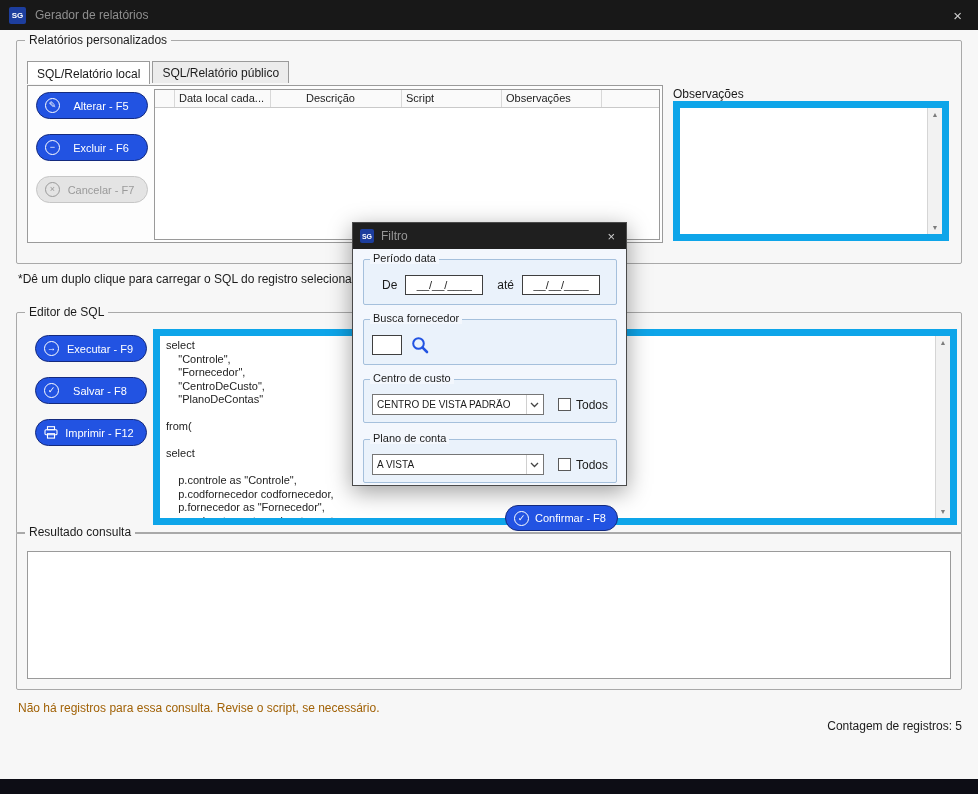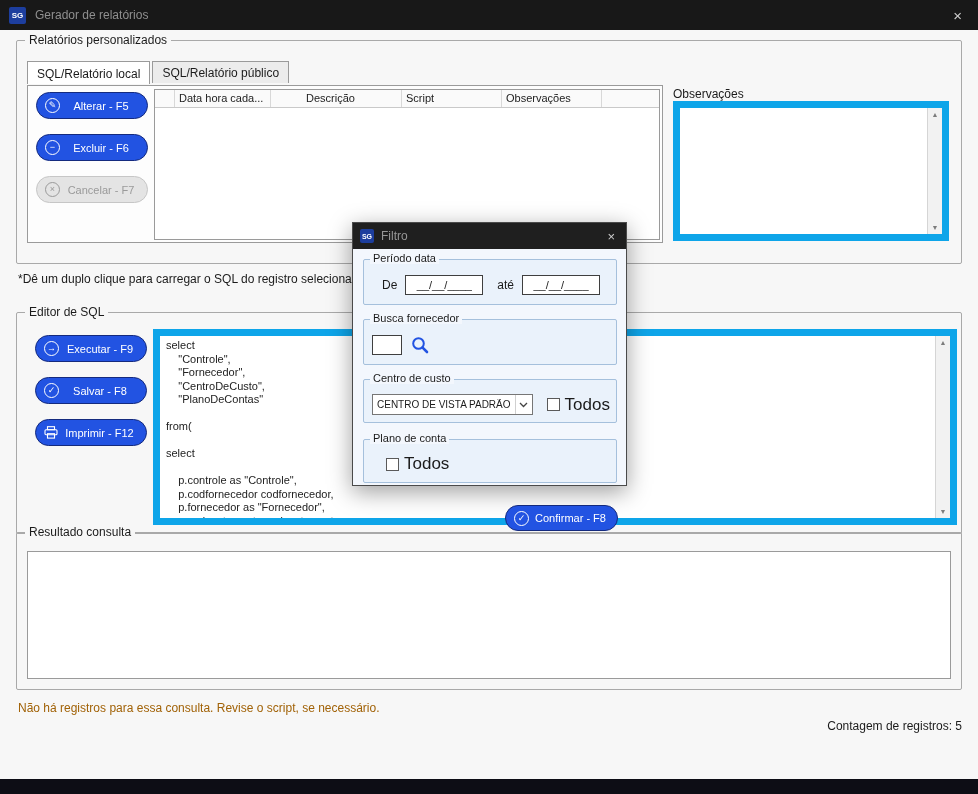--- a/index.html
+++ b/index.html
@@ -88,21 +88,21 @@
   .mini-input { width:30px; height:20px; border:1px solid #3f3f3f; background:#fff;
                 font-size:11px; font-family:"Liberation Sans", sans-serif; }
   .dlg-lbl { font-size:12px; color:#1b1b1b; }
 
   .combo { width:178px; height:21px; background:#fff; border:1px solid #767676; display:flex;
            align-items:center; cursor:pointer; }
   .combo-text { flex:1; font-size:10px; color:#1b1b1b; padding:0 4px; white-space:nowrap; overflow:hidden; }
   .combo-arrow { width:17px; height:100%; display:flex; align-items:center; justify-content:center;
                  border-left:1px solid #d0d0d0; color:#444; }
   .checkbox { width:13px; height:13px; background:#fff; border:1px solid #5a5a5a; flex:0 0 auto; cursor:pointer; }
-  .cb-label { font-size:17px; color:#1b1b1b; margin-left:5px; }
+  .cb-label { font-size:12px; color:#1b1b1b; margin-left:5px; }
 
   .confirm-btn { position:absolute; left:152px; top:282px; width:113px; height:26px; }
 </style>
 </head>
 <body>
 
 <div class="screen">
 
   <div class="titlebar">
     <span class="sg-logo">SG</span>
@@ -128,21 +128,21 @@
         <span class="btn-label">Excluir - F6</span>
       </div>
       <div class="btn btn-gray" style="position:absolute; left:8px; top:90px;">
         <span class="cicon">×</span>
         <span class="btn-label">Cancelar - F7</span>
       </div>
 
       <div class="rpt-table">
         <div class="rpt-head">
           <div class="hcell hc0"></div>
-          <div class="hcell hc1">Data hora cada...</div>
+          <div class="hcell hc1">Data local cada...</div>
           <div class="hcell hc2">Descrição</div>
           <div class="hcell hc3">Script</div>
           <div class="hcell hc4">Observações</div>
         </div>
       </div>
     </div>
 
     <span class="obs-label" style="left:656px; top:46px;">Observações</span>
     <div class="scrollbox" style="position:absolute; left:656px; top:60px; width:276px; height:140px;">
       <div class="vscroll">
@@ -250,20 +250,28 @@
           </span>
         </div>
         <span class="checkbox" style="margin-left:14px;"></span>
         <span class="cb-label">Todos</span>
       </div>
     </div>
 
     <div class="dlg-section" style="top:216px; height:44px;">
       <span class="dlg-section-label">Plano de conta</span>
       <div class="dlg-row" style="padding-top:14px;">
+        <div class="combo">
+          <span class="combo-text">A VISTA</span>
+          <span class="combo-arrow">
+            <svg width="9" height="6" viewBox="0 0 9 6">
+                <polyline points="1,1 4.5,4.5 8,1" fill="none" stroke="#444" stroke-width="1.3"></polyline>
+              </svg>
+          </span>
+        </div>
         <span class="checkbox" style="margin-left:14px;"></span>
         <span class="cb-label">Todos</span>
       </div>
     </div>
 
     <div class="btn btn-blue confirm-btn">
       <span class="cicon">✓</span>
       <span class="btn-label">Confirmar - F8</span>
     </div>
   </div>

